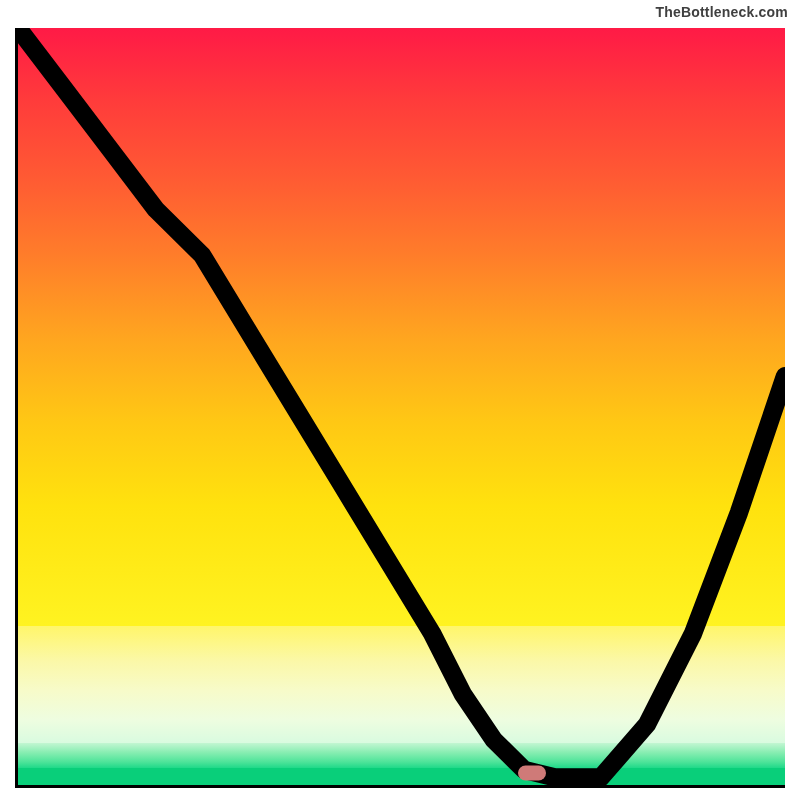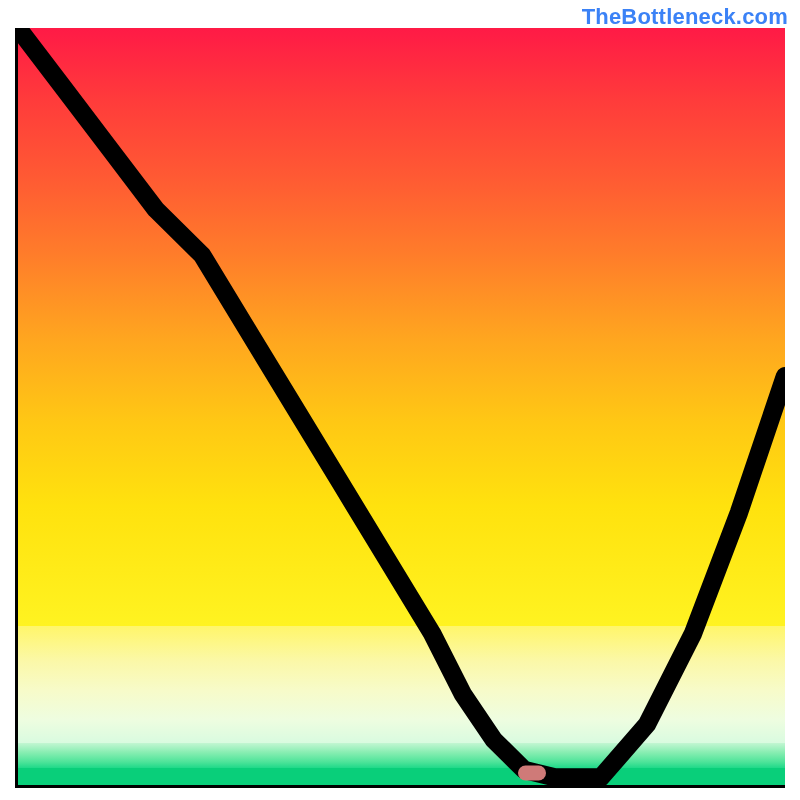--- a/index.html
+++ b/index.html
@@ -12,23 +12,23 @@
   }
   .chart-root {
     position: relative;
     width: 800px;
     height: 800px;
   }
   .watermark {
     position: absolute;
     top: 4px;
     right: 12px;
-    font-size: 22px;
+    font-size: 14px;
     font-weight: bold;
-    color: #3b82f6;
+    color: #404040;
     letter-spacing: 0.2px;
   }
   .plot-area {
     position: absolute;
     left: 15px;
     top: 28px;
     width: 770px;
     height: 760px;
     border-left: 3px solid #000;
     border-bottom: 3px solid #000;

